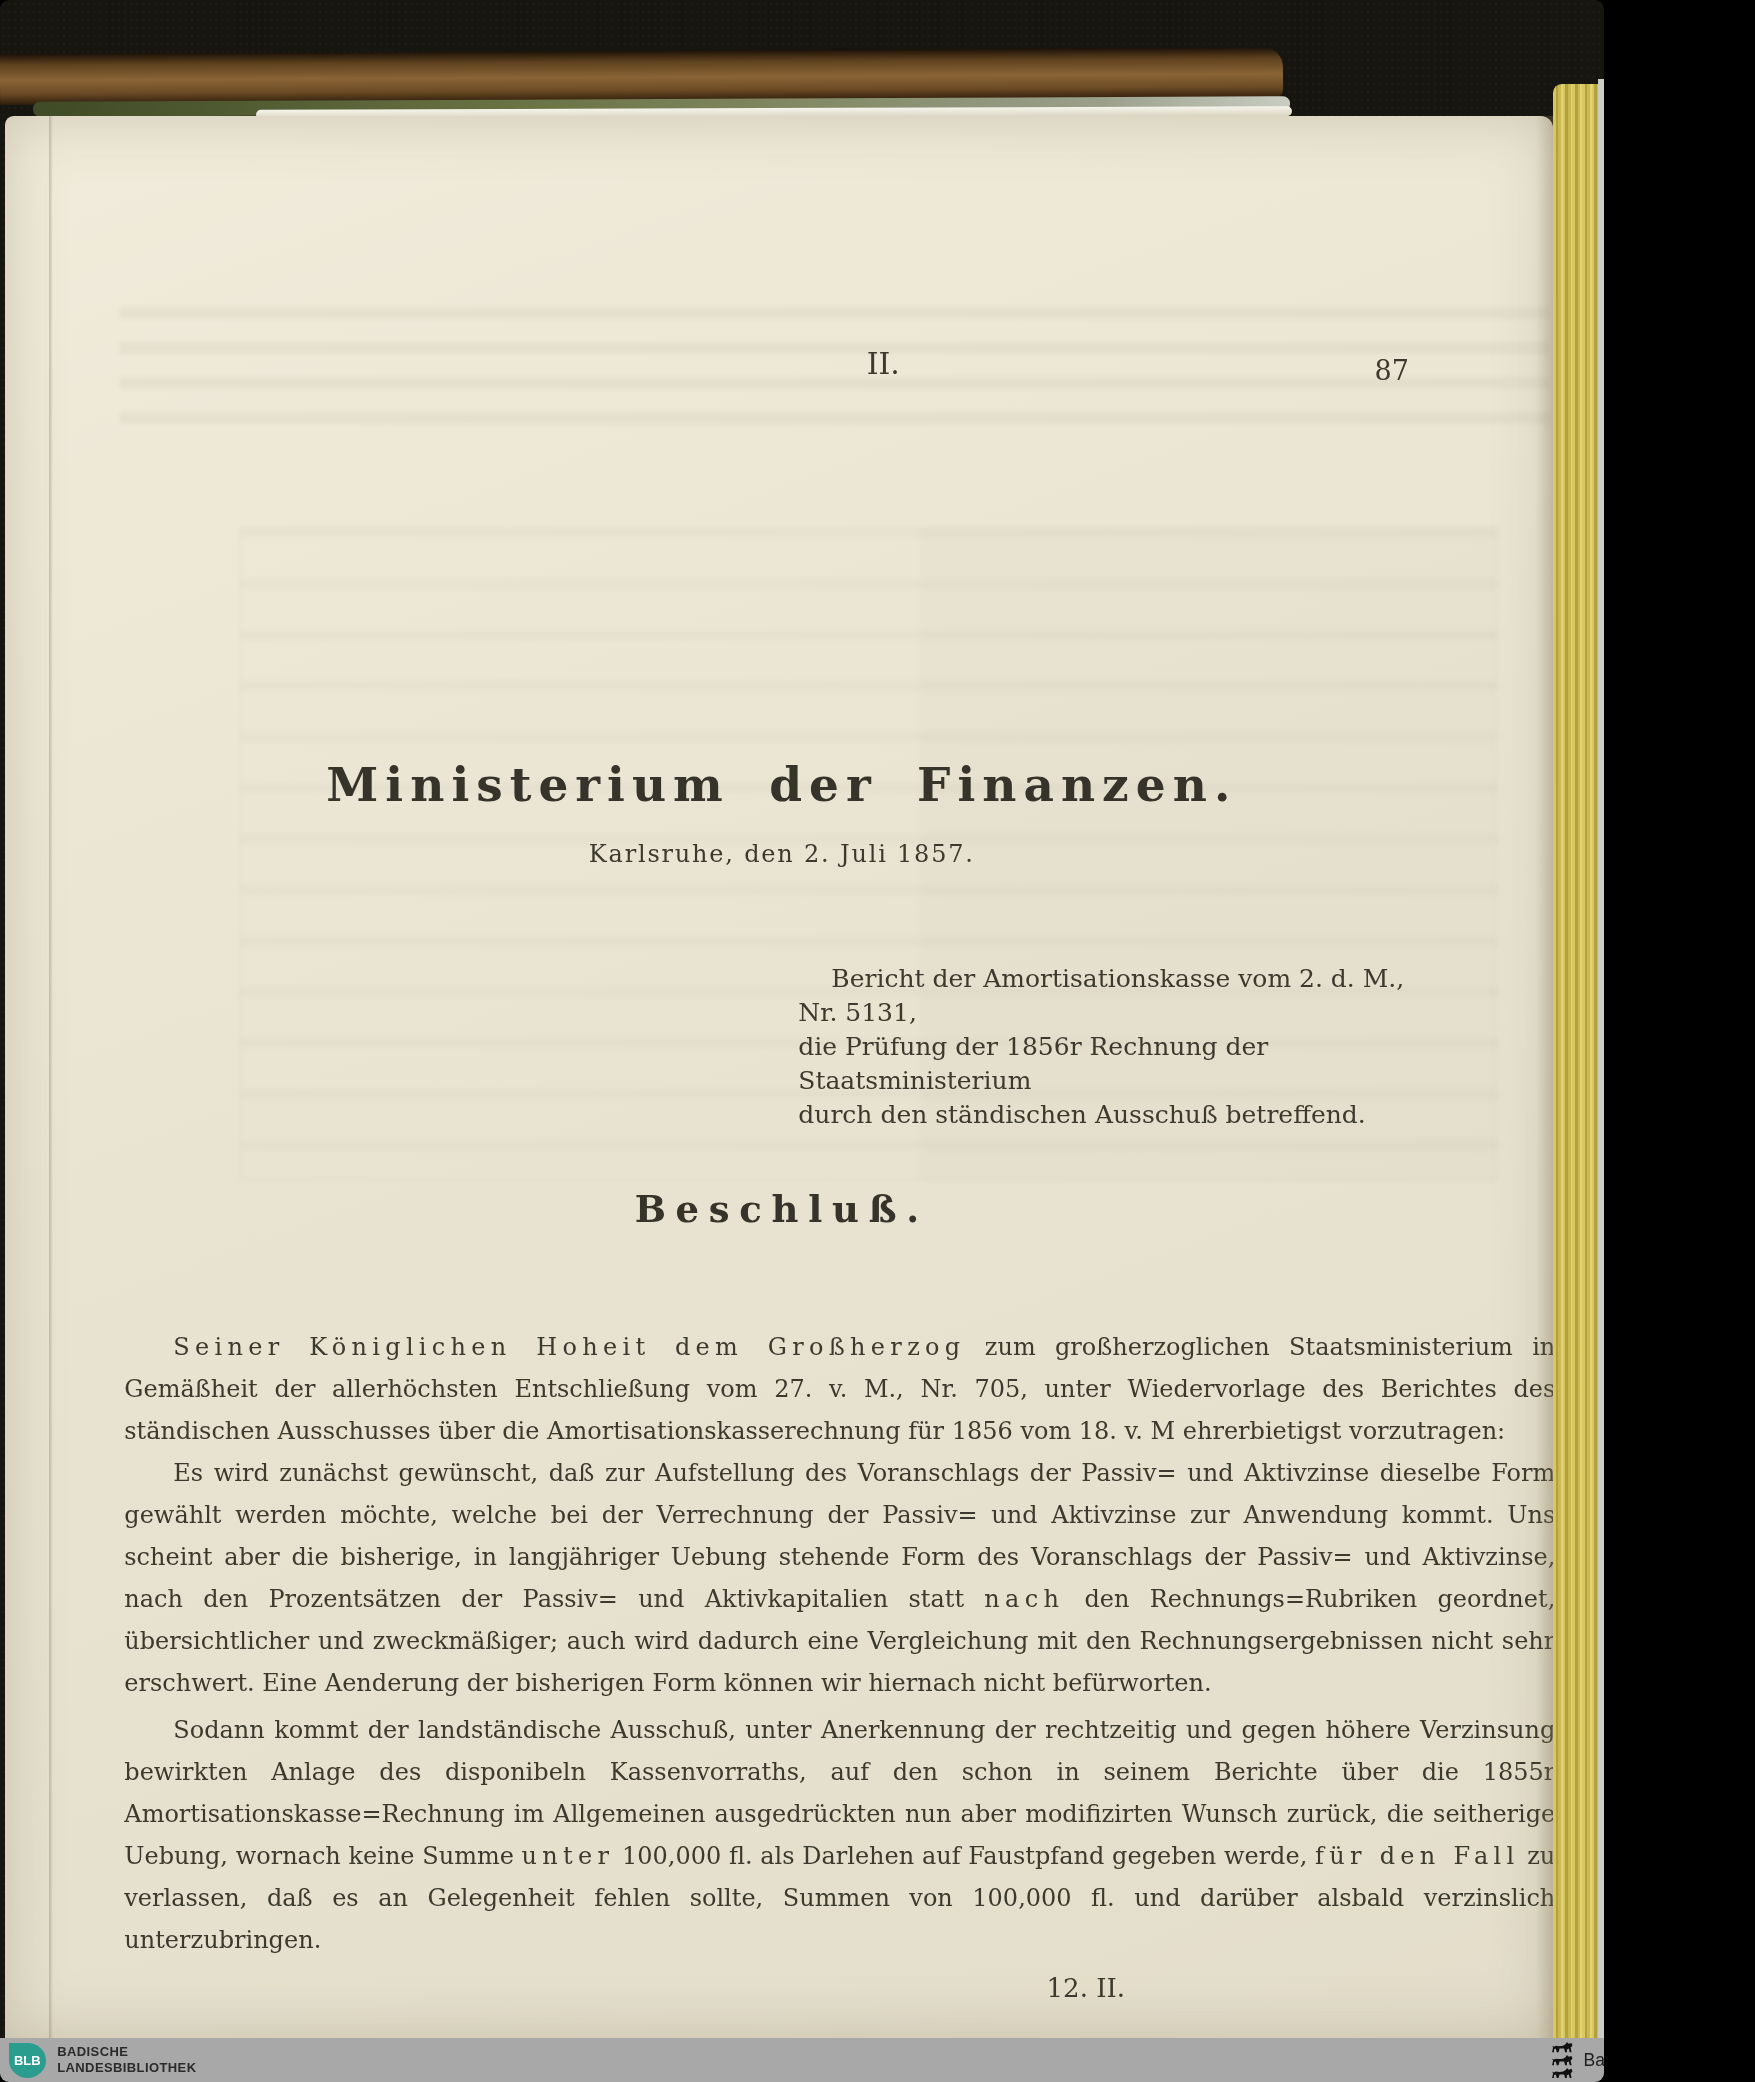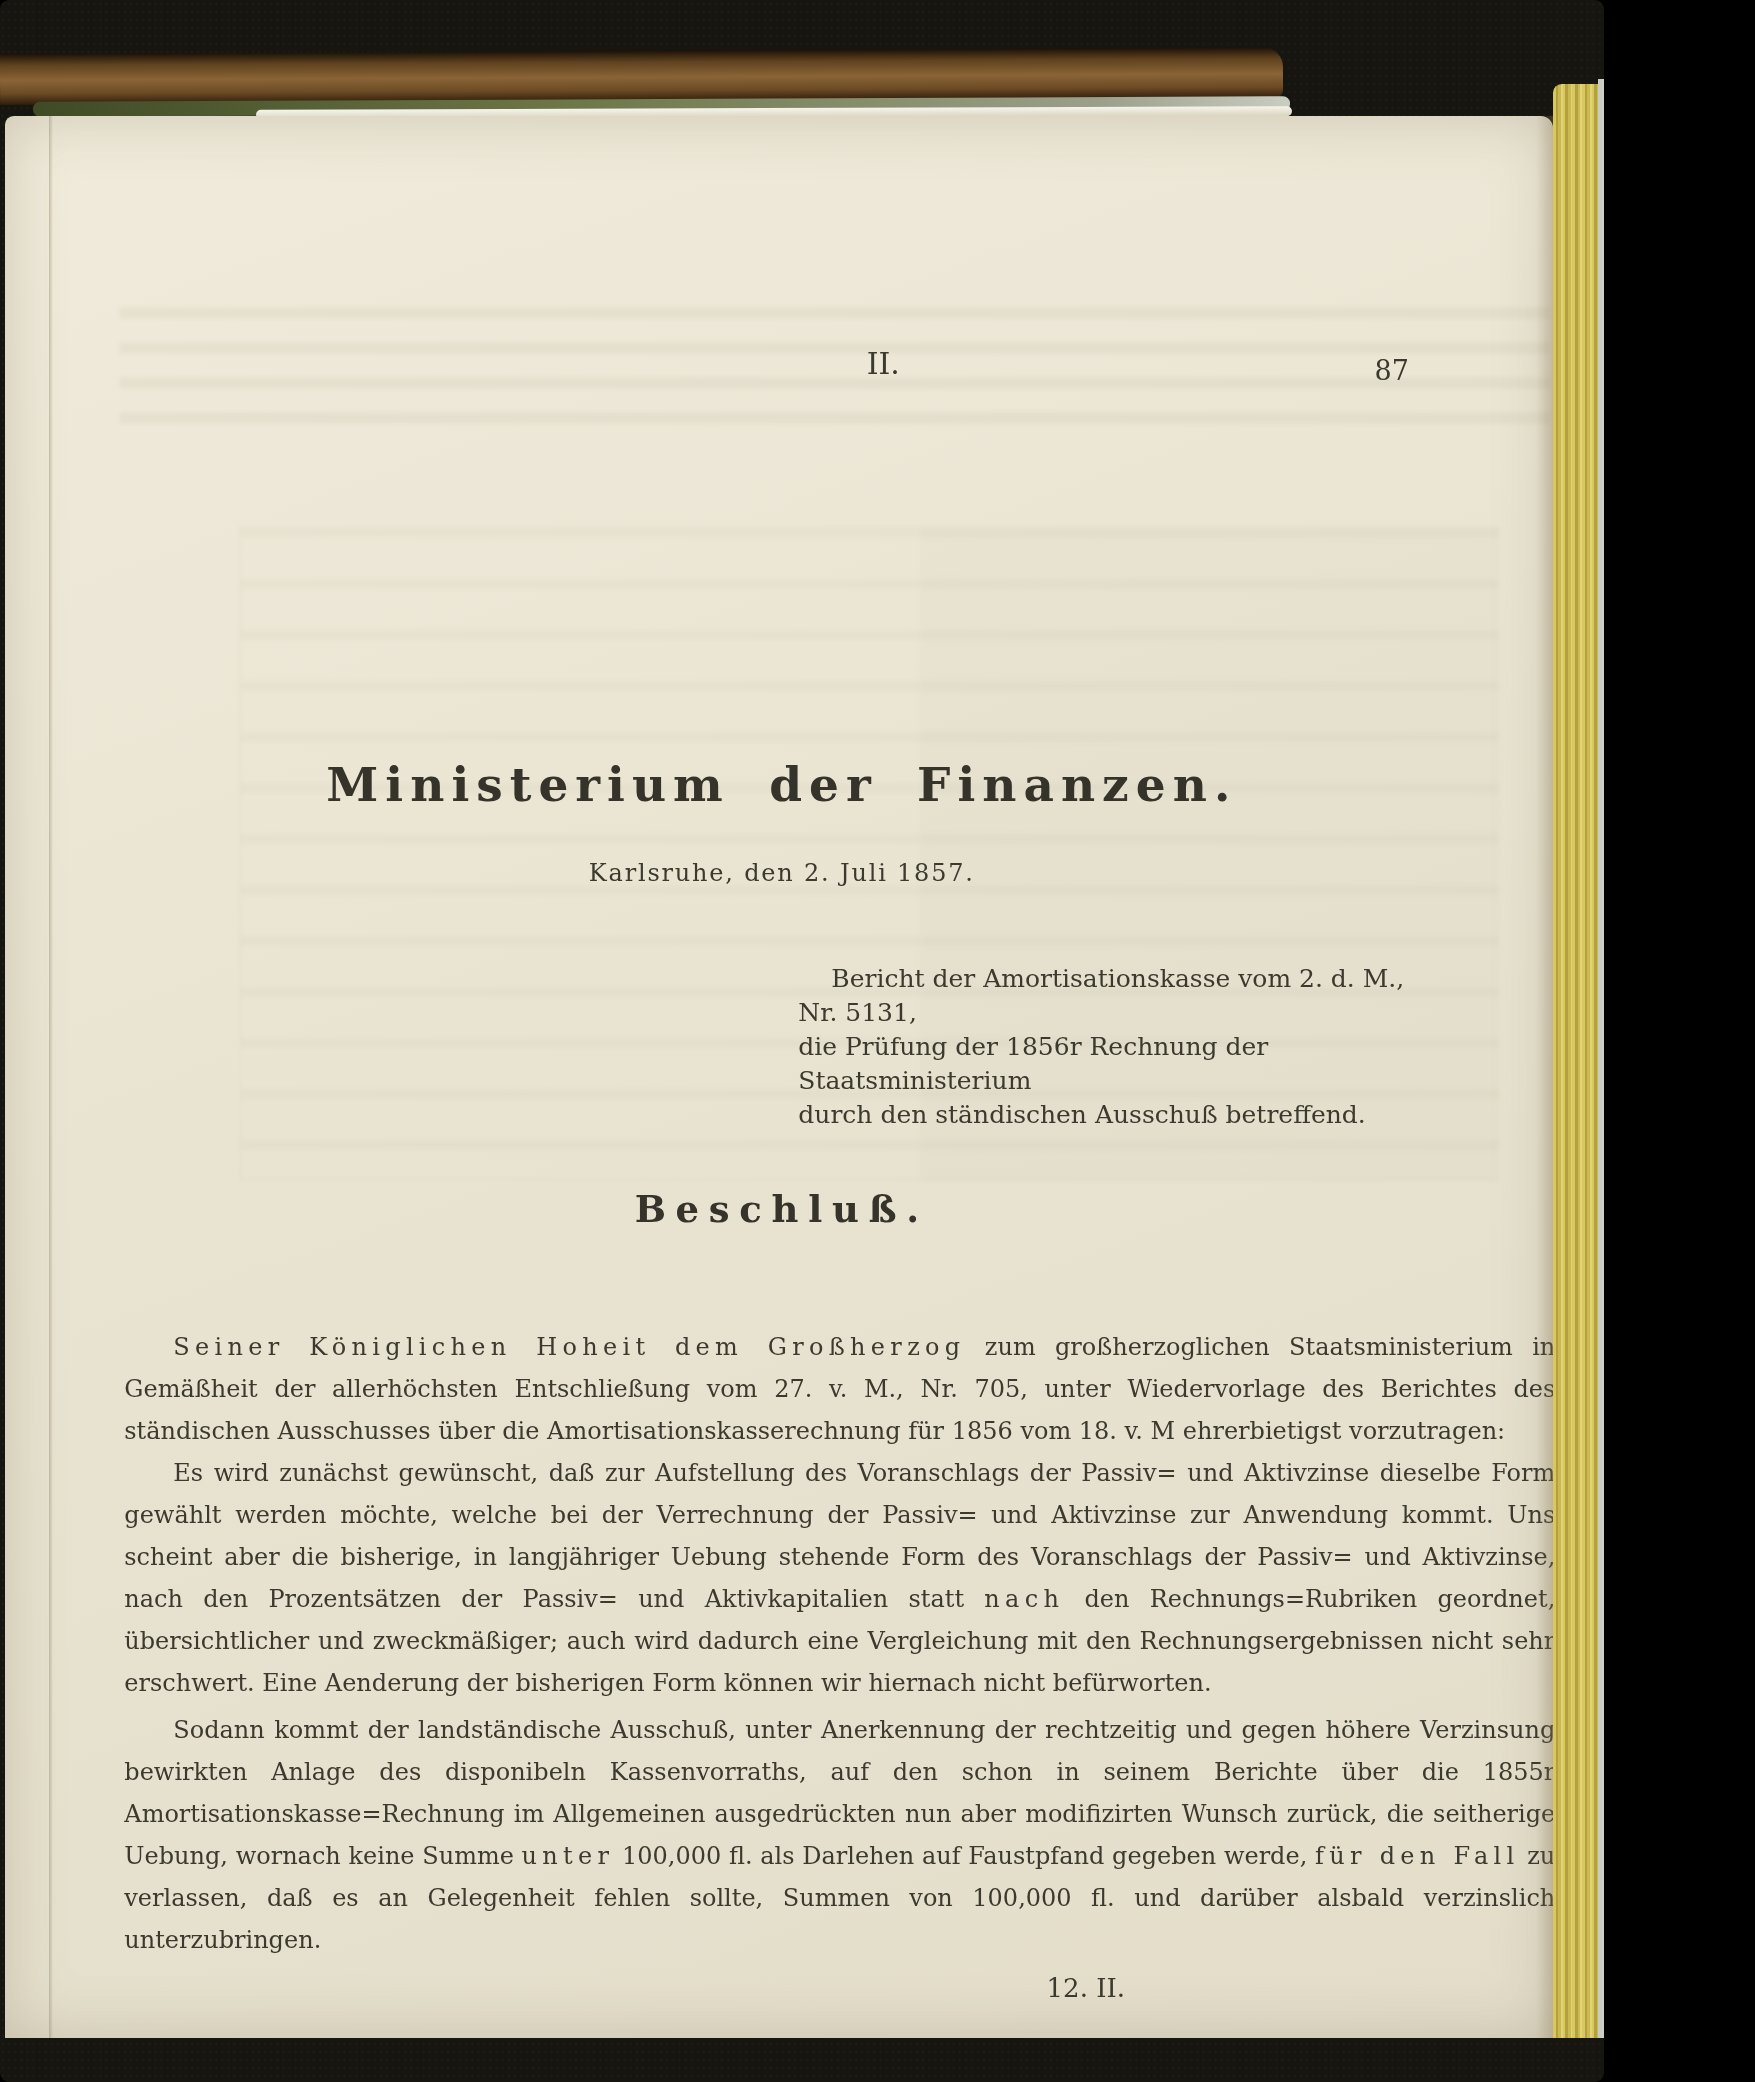--- a/index.html
+++ b/index.html
@@ -68,21 +68,21 @@
       repeating-linear-gradient(180deg,rgba(108,103,78,.07) 0 10.5px,transparent 10.5px 51px);
   }
   
   .ink{color:#3c3a2e;}
   .sec-num{position:absolute;top:230px;left:790px;width:176px;text-align:center;font-size:30px;}
   .pg-num{position:absolute;top:239px;left:1334px;width:105px;text-align:center;font-size:27px;}
   .title{
     position:absolute;top:641px;left:219px;width:1115px;text-align:center;
     font-size:47px;font-weight:bold;letter-spacing:7px;word-spacing:16px;color:#35332a;
   }
-  .dateline{position:absolute;top:743px;left:219px;width:1115px;text-align:center;font-size:24px;letter-spacing:1.8px;}
+  .dateline{position:absolute;top:724px;left:219px;width:1115px;text-align:center;font-size:24px;letter-spacing:1.8px;}
   .subject{position:absolute;top:846px;left:793px;width:616px;font-size:25px;line-height:34px;}
   .subject .l1{text-indent:33px;}
   .beschluss{
     position:absolute;top:1071px;left:219px;width:1115px;text-align:center;
     font-size:37px;font-weight:bold;letter-spacing:9.7px;color:#35332a;
   }
   .body{
     position:absolute;top:1210px;left:119px;width:1431px;
     font-size:24px;line-height:42px;text-align:justify;
   }
@@ -144,15 +144,34 @@
       <p class="gap"><span>Sodann kommt der landständische Ausschuß, unter Anerkennung der rechtzeitig und gegen höhere Verzinsung bewirkten Anlage des disponibeln Kassenvorraths, auf den schon in seinem Berichte über die 1855r Amortisationskasse=Rechnung im Allgemeinen ausgedrückten nun aber modifizirten Wunsch zurück, die seitherige Uebung, wornach keine Summe </span><span class="spaced">unter</span><span> 100,000 fl. als Darlehen auf Faustpfand gegeben werde, </span><span class="spaced">für den Fall</span><span> zu verlassen, daß es an Gelegenheit fehlen sollte, Summen von 100,000 fl. und darüber alsbald verzinslich unterzubringen.</span></p>
 
       <div class="sig">12. II.</div>
     </div>
   </div>
 
   <div class="gilt"></div>
   <div class="white-band"></div>
   <div class="leather"></div>
 
+  <div class="footer">
+    <div class="blb-badge">
+        <span>BLB</span>
+      </div>
+    <div class="lib-name">
+      <div>BADISCHE</div>
+      <div>LANDESBIBLIOTHEK</div>
+    </div>
+    <div class="footer-right">
+      <svg class="lions" viewBox="0 0 24 40" xmlns="http://www.w3.org/2000/svg">
+        <g fill="#111">
+          <path d="M1,11 L2,6 L1,4 L3,5 L5,4 L9,4.5 L13,4 L16,2 L17,0 L19,2 L22,1 L23,4 L21,6 L22,11 L20,11 L19,7 L17,8 L17,11 L15,11 L14,7 L9,7 L8,11 L6,11 L5,7 L3,8 L3,11 Z"></path>
+          <path transform="translate(0,14)" d="M1,11 L2,6 L1,4 L3,5 L5,4 L9,4.5 L13,4 L16,2 L17,0 L19,2 L22,1 L23,4 L21,6 L22,11 L20,11 L19,7 L17,8 L17,11 L15,11 L14,7 L9,7 L8,11 L6,11 L5,7 L3,8 L3,11 Z"></path>
+          <path transform="translate(0,28)" d="M1,11 L2,6 L1,4 L3,5 L5,4 L9,4.5 L13,4 L16,2 L17,0 L19,2 L22,1 L23,4 L21,6 L22,11 L20,11 L19,7 L17,8 L17,11 L15,11 L14,7 L9,7 L8,11 L6,11 L5,7 L3,8 L3,11 Z"></path>
+        </g>
+      </svg>
+      <div class="state-label">Baden-Württemberg</div>
+    </div>
+  </div>
 
 </div>
 
 
 </body></html>

